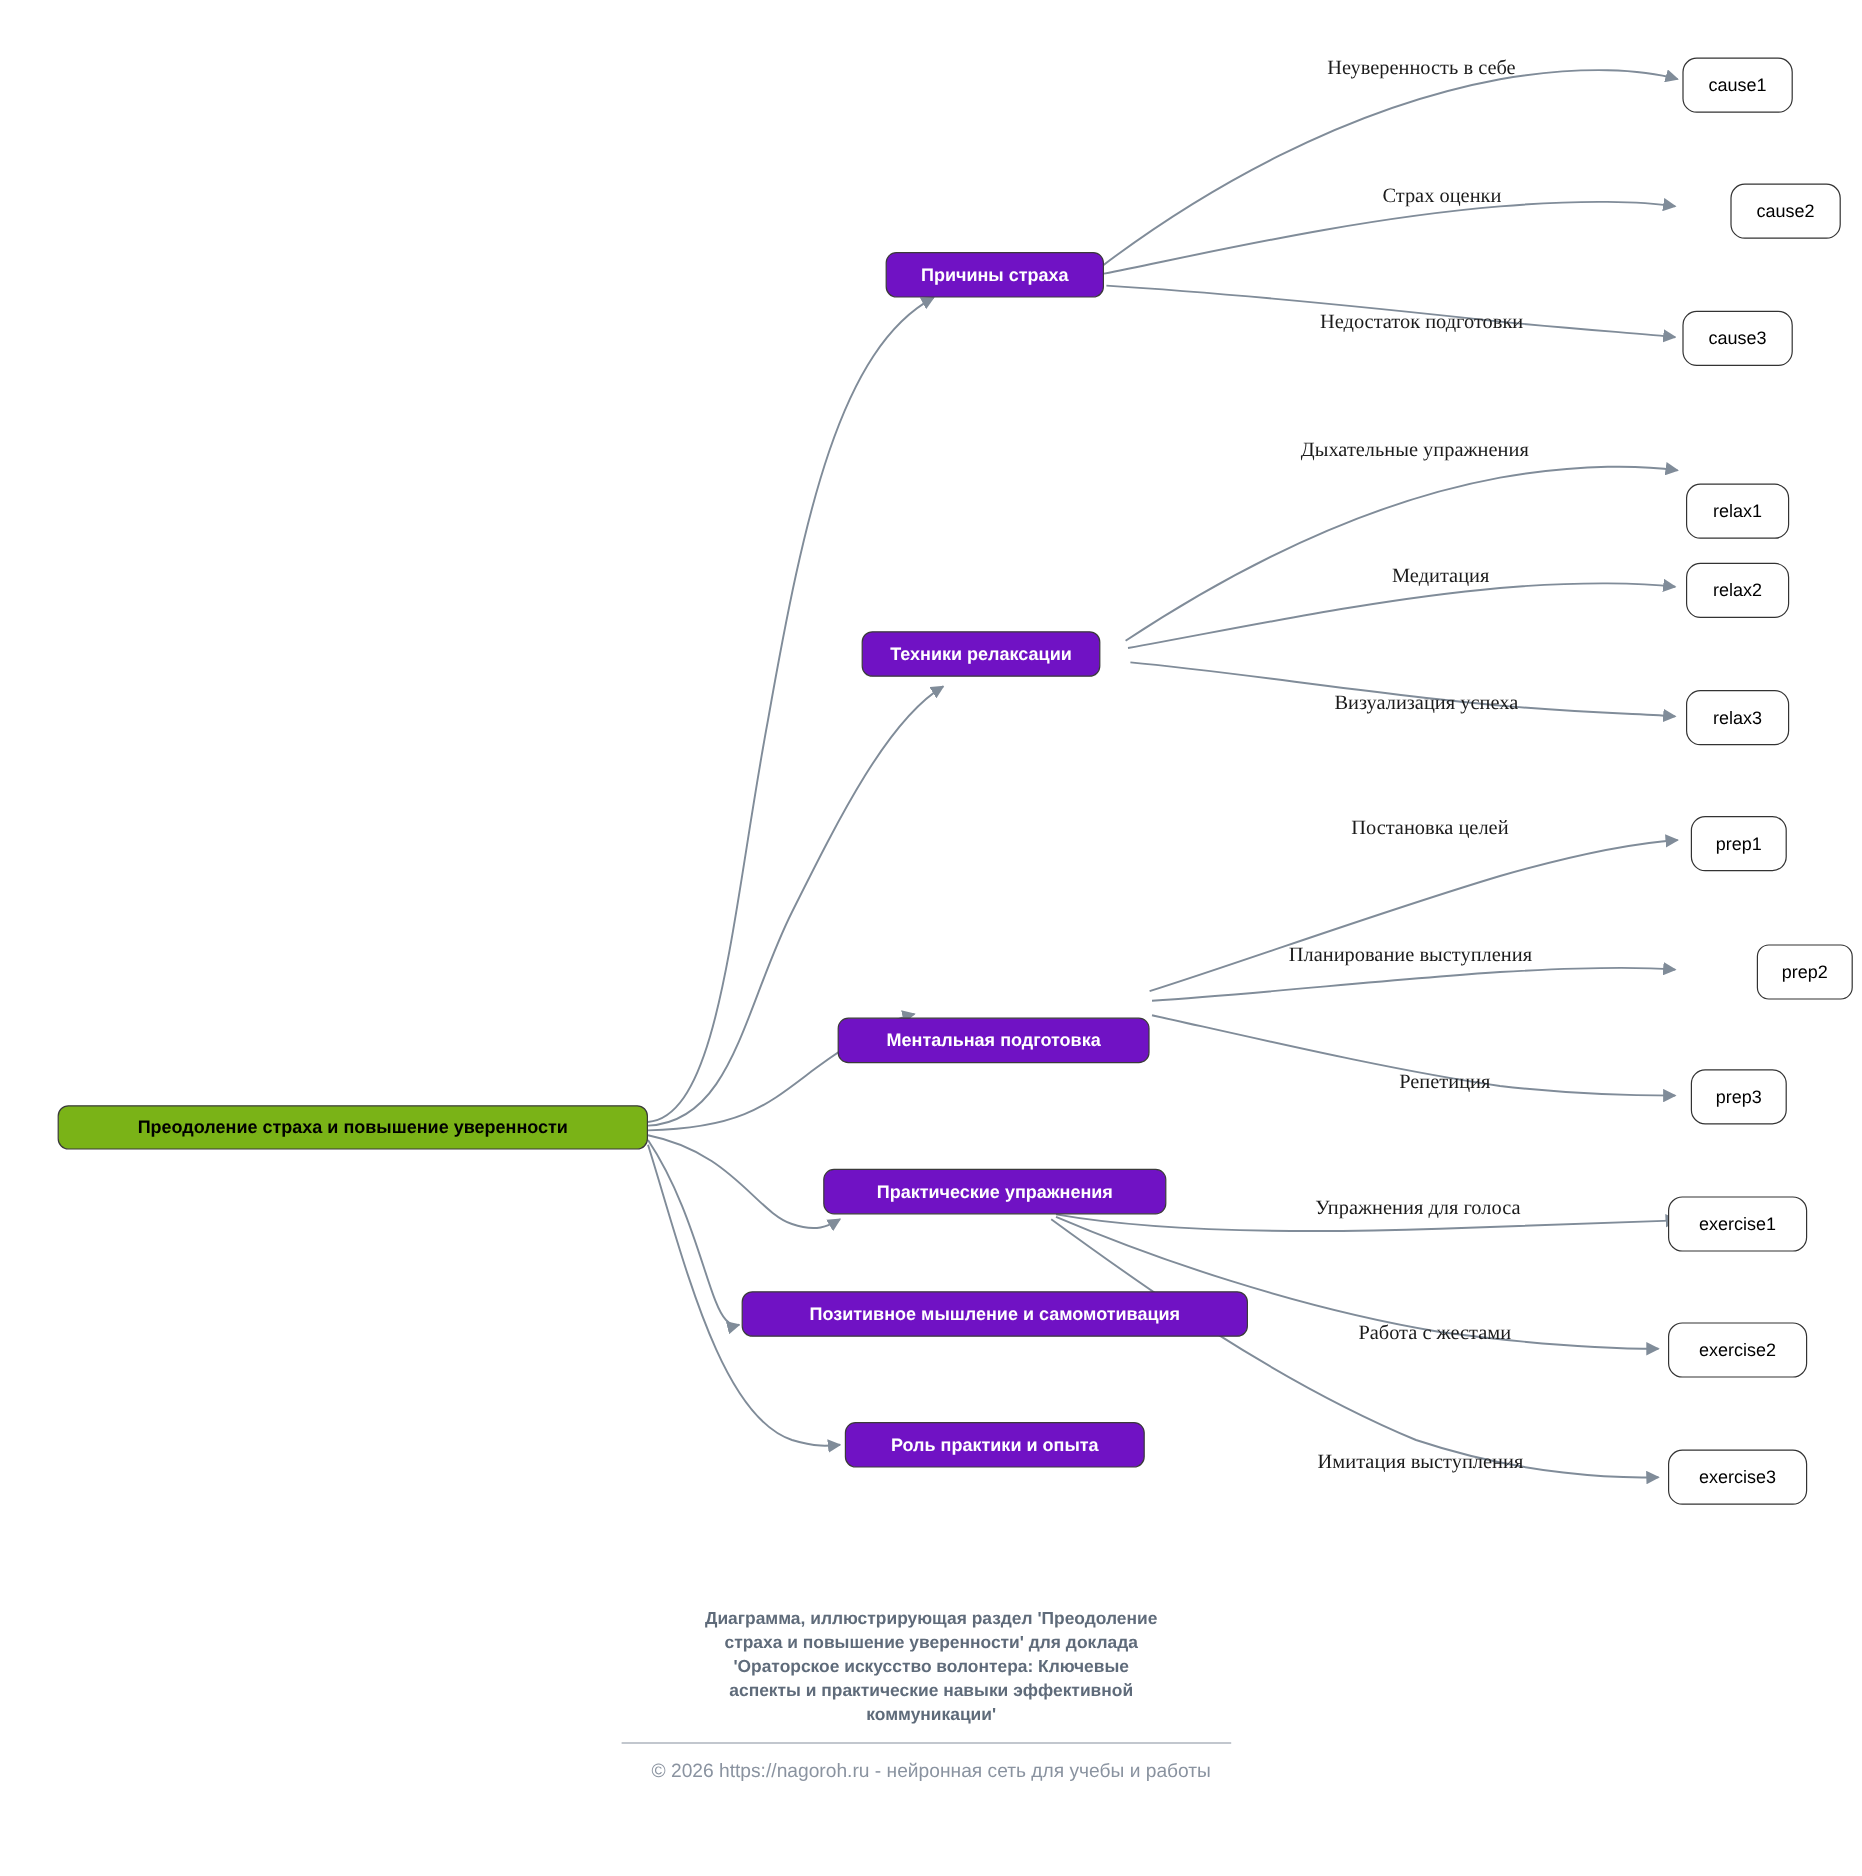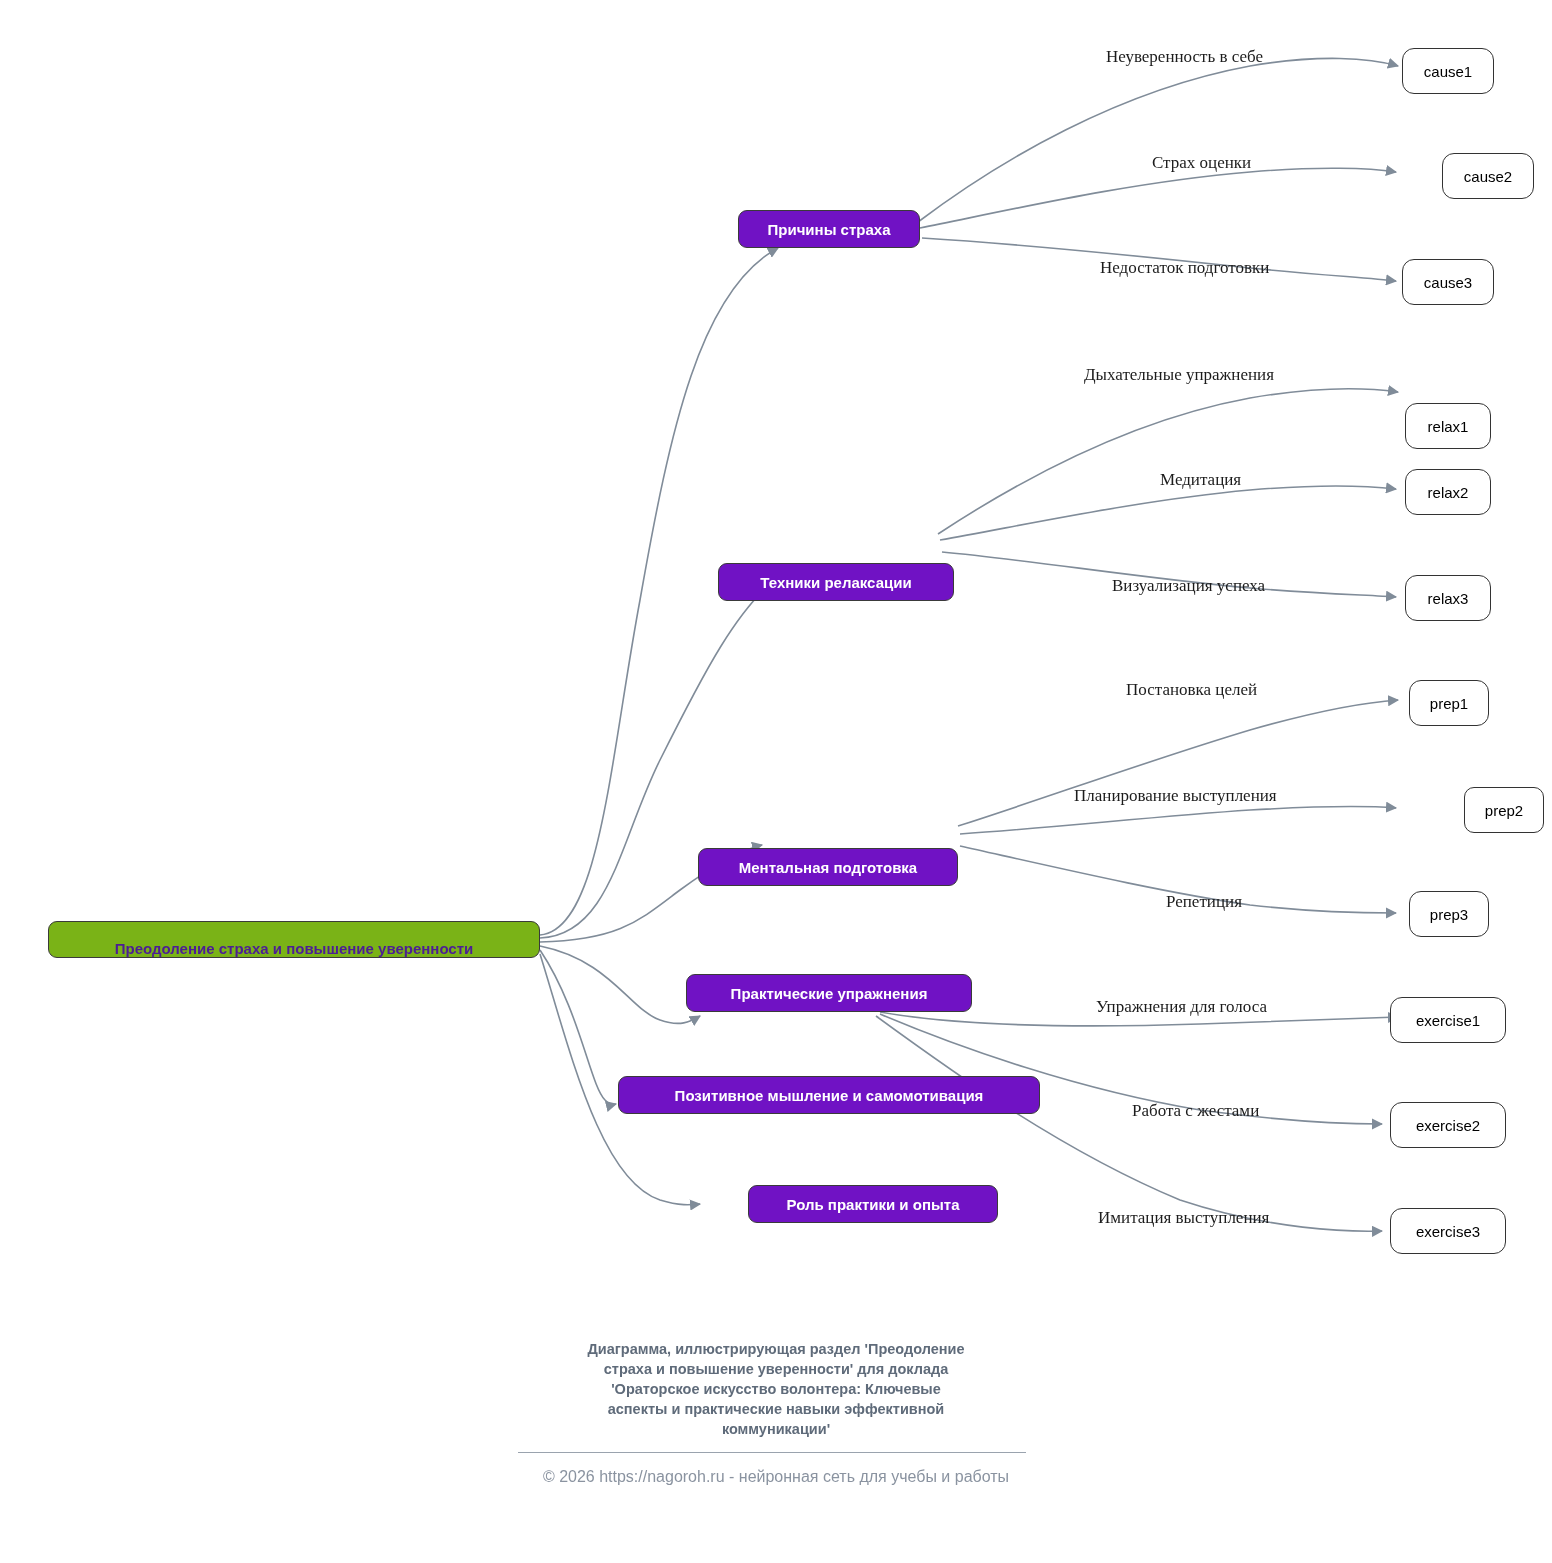--- a/index.html
+++ b/index.html
@@ -28,25 +28,24 @@
     align-items: center;
     justify-content: center;
     text-align: center;
     border-radius: 9px;
     border: 1px solid #333333;
     font-family: "Liberation Sans", sans-serif;
     white-space: nowrap;
   }
   .root-node {
     background: #7ab317;
-    color: #4c1d95;
+    color: #000000;
     font-size: 15px;
     font-weight: bold;
     border-color: #3a3a3a;
-    align-items: flex-end;
   }
   .branch-node {
     background: #7012c4;
     color: #ffffff;
     font-size: 15px;
     font-weight: bold;
     border-color: #3a3a3a;
   }
   .leaf-node {
     background: #ffffff;
@@ -128,37 +127,37 @@
 </svg>
 
 <div class="node-box root-node" style="left:48px; top:921px; width:492px; height:37px;">
   <span>Преодоление страха и повышение уверенности</span>
 </div>
 
 <div class="node-box branch-node" style="left:738px; top:210px; width:182px; height:38px;">
   <span>Причины страха</span>
 </div>
 
-<div class="node-box branch-node" style="left:718px; top:526px; width:236px; height:38px;margin-top:37px;">
+<div class="node-box branch-node" style="left:718px; top:526px; width:199px; height:38px;">
   <span>Техники релаксации</span>
 </div>
 
 <div class="node-box branch-node" style="left:698px; top:848px; width:260px; height:38px;">
   <span>Ментальная подготовка</span>
 </div>
 
 <div class="node-box branch-node" style="left:686px; top:974px; width:286px; height:38px;">
   <span>Практические упражнения</span>
 </div>
 
 <div class="node-box branch-node" style="left:618px; top:1076px; width:422px; height:38px;">
   <span>Позитивное мышление и самомотивация</span>
 </div>
 
-<div class="node-box branch-node" style="left:704px; top:1185px; width:250px; height:38px;margin-left:44px;">
+<div class="node-box branch-node" style="left:704px; top:1185px; width:250px; height:38px;">
   <span>Роль практики и опыта</span>
 </div>
 
 <div class="node-box leaf-node" style="left:1402px; top:48px; width:92px; height:46px;">
   <span>cause1</span>
 </div>
 <div class="node-box leaf-node" style="left:1402px; top:153px; width:92px; height:46px;margin-left:40px;">
   <span>cause2</span>
 </div>
 <div class="node-box leaf-node" style="left:1402px; top:259px; width:92px; height:46px;">

